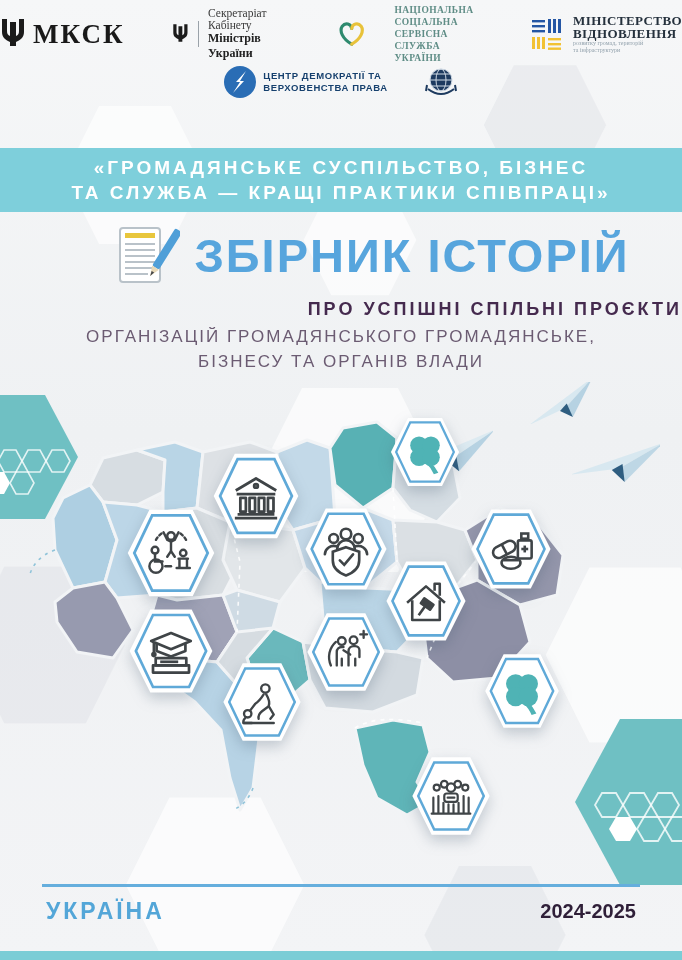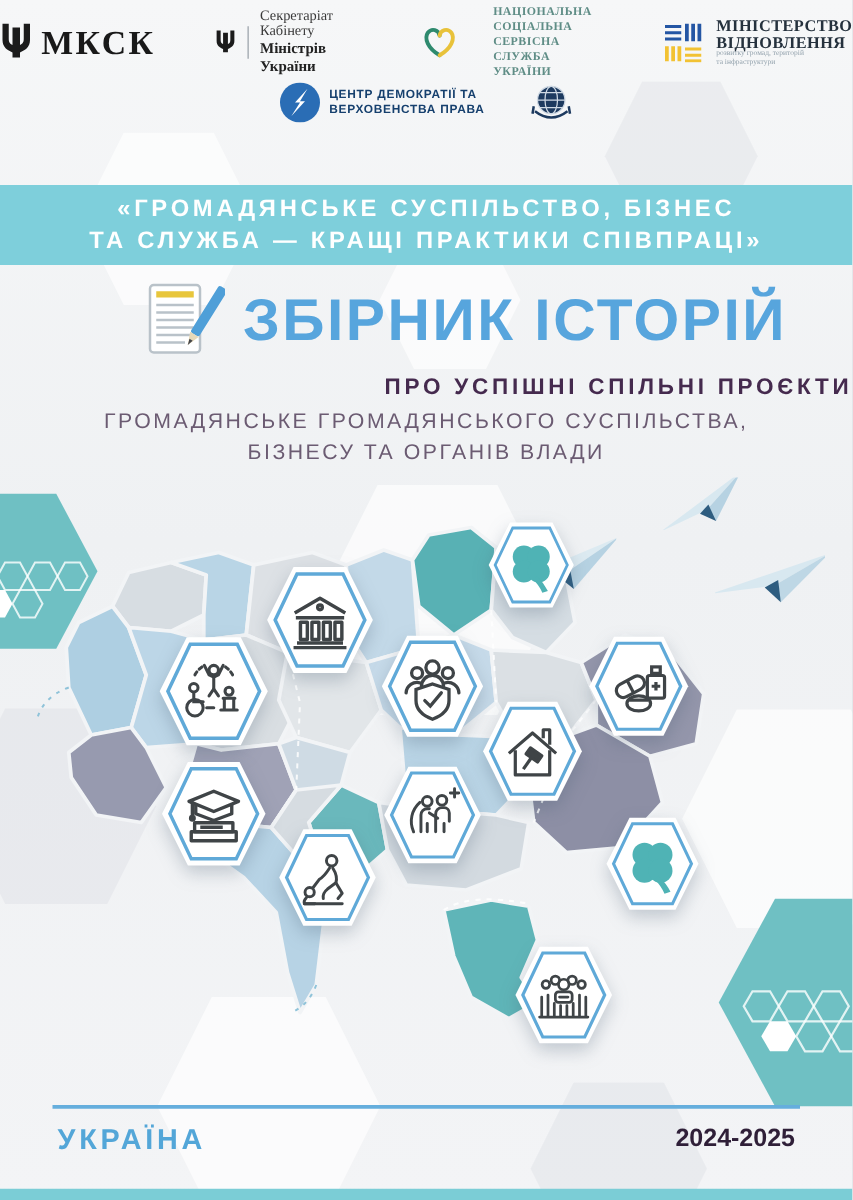--- a/index.html
+++ b/index.html
@@ -166,21 +166,21 @@
       <g transform="rotate(32 48 30)">
         <rect x="44" y="2" width="8" height="44" rx="2" fill="#4f9fd8"></rect>
         <polygon points="44,46 52,46 48,56" fill="#e8d9b8"></polygon>
         <polygon points="46.5,51 49.5,51 48,56" fill="#44464a"></polygon>
       </g>
     </svg>
     <span class="main-title">ЗБІРНИК ІСТОРІЙ</span>
   </div>
 
   <div class="sub-bold">ПРО УСПІШНІ СПІЛЬНІ ПРОЄКТИ</div>
-  <div class="sub-line" style="top:327px;">ГРОМАДЯНСЬКЕ ГРОМАДЯНСЬКОГО СУСПІЛЬСТВА,</div>
+  <div class="sub-line" style="top:327px;">ОРГАНІЗАЦІЙ ГРОМАДЯНСЬКОГО ГРОМАДЯНСЬКЕ,</div>
   <div class="sub-line" style="top:352px;">БІЗНЕСУ ТА ОРГАНІВ ВЛАДИ</div>
 
   <svg style="position:absolute;left:25px;top:390px;" width="630" height="480" viewBox="0 0 630 480">
     <g stroke="#f2f4f6" stroke-width="3" stroke-linejoin="round">
       <polygon points="65,95 78,68 112,60 140,70 138,102 112,115 78,112" fill="#d7dde2"></polygon>
       <polygon points="112,60 150,52 178,62 172,118 138,122 138,102 140,70" fill="#b9d5e6"></polygon>
       <polygon points="178,62 225,52 252,62 255,120 205,132 172,118" fill="#dde1e5"></polygon>
       <polygon points="252,62 282,50 305,58 310,128 268,140 255,120" fill="#c3d9e8"></polygon>
       <polygon points="305,58 318,38 352,32 372,48 368,98 338,118 310,95" fill="#58b1b4"></polygon>
       <polygon points="372,48 402,52 428,72 435,108 412,132 385,120 368,98" fill="#d5dde3"></polygon>

